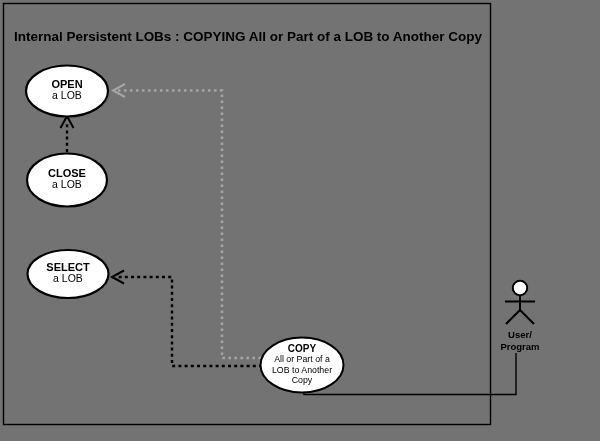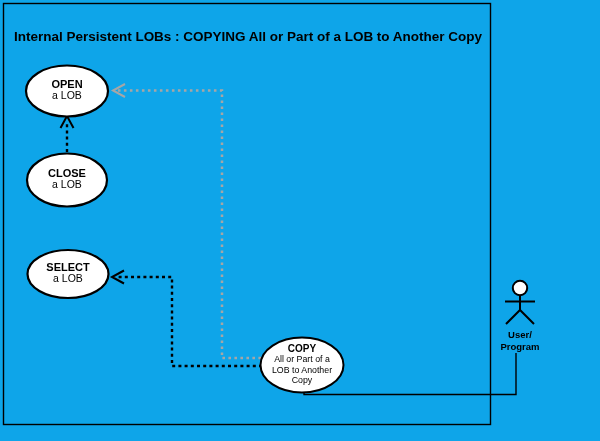--- a/index.html
+++ b/index.html
@@ -1,20 +1,20 @@
 <!DOCTYPE html>
 <html><head>
 <meta charset="utf-8">
 <style>
   html, body { margin: 0; padding: 0; background: #ffffff; }
   .stage {
     position: relative;
     width: 600px;
     height: 441px;
-    background: #0ea5e9;
+    background: #737373;
     overflow: hidden;
     font-family: "Liberation Sans", sans-serif;
     text-align: right;
   }
   svg { display: block; }
   .title-text {
     font-family: "Liberation Sans", sans-serif;
     font-size: 12.5px;
     font-weight: bold;
     fill: #000000;

